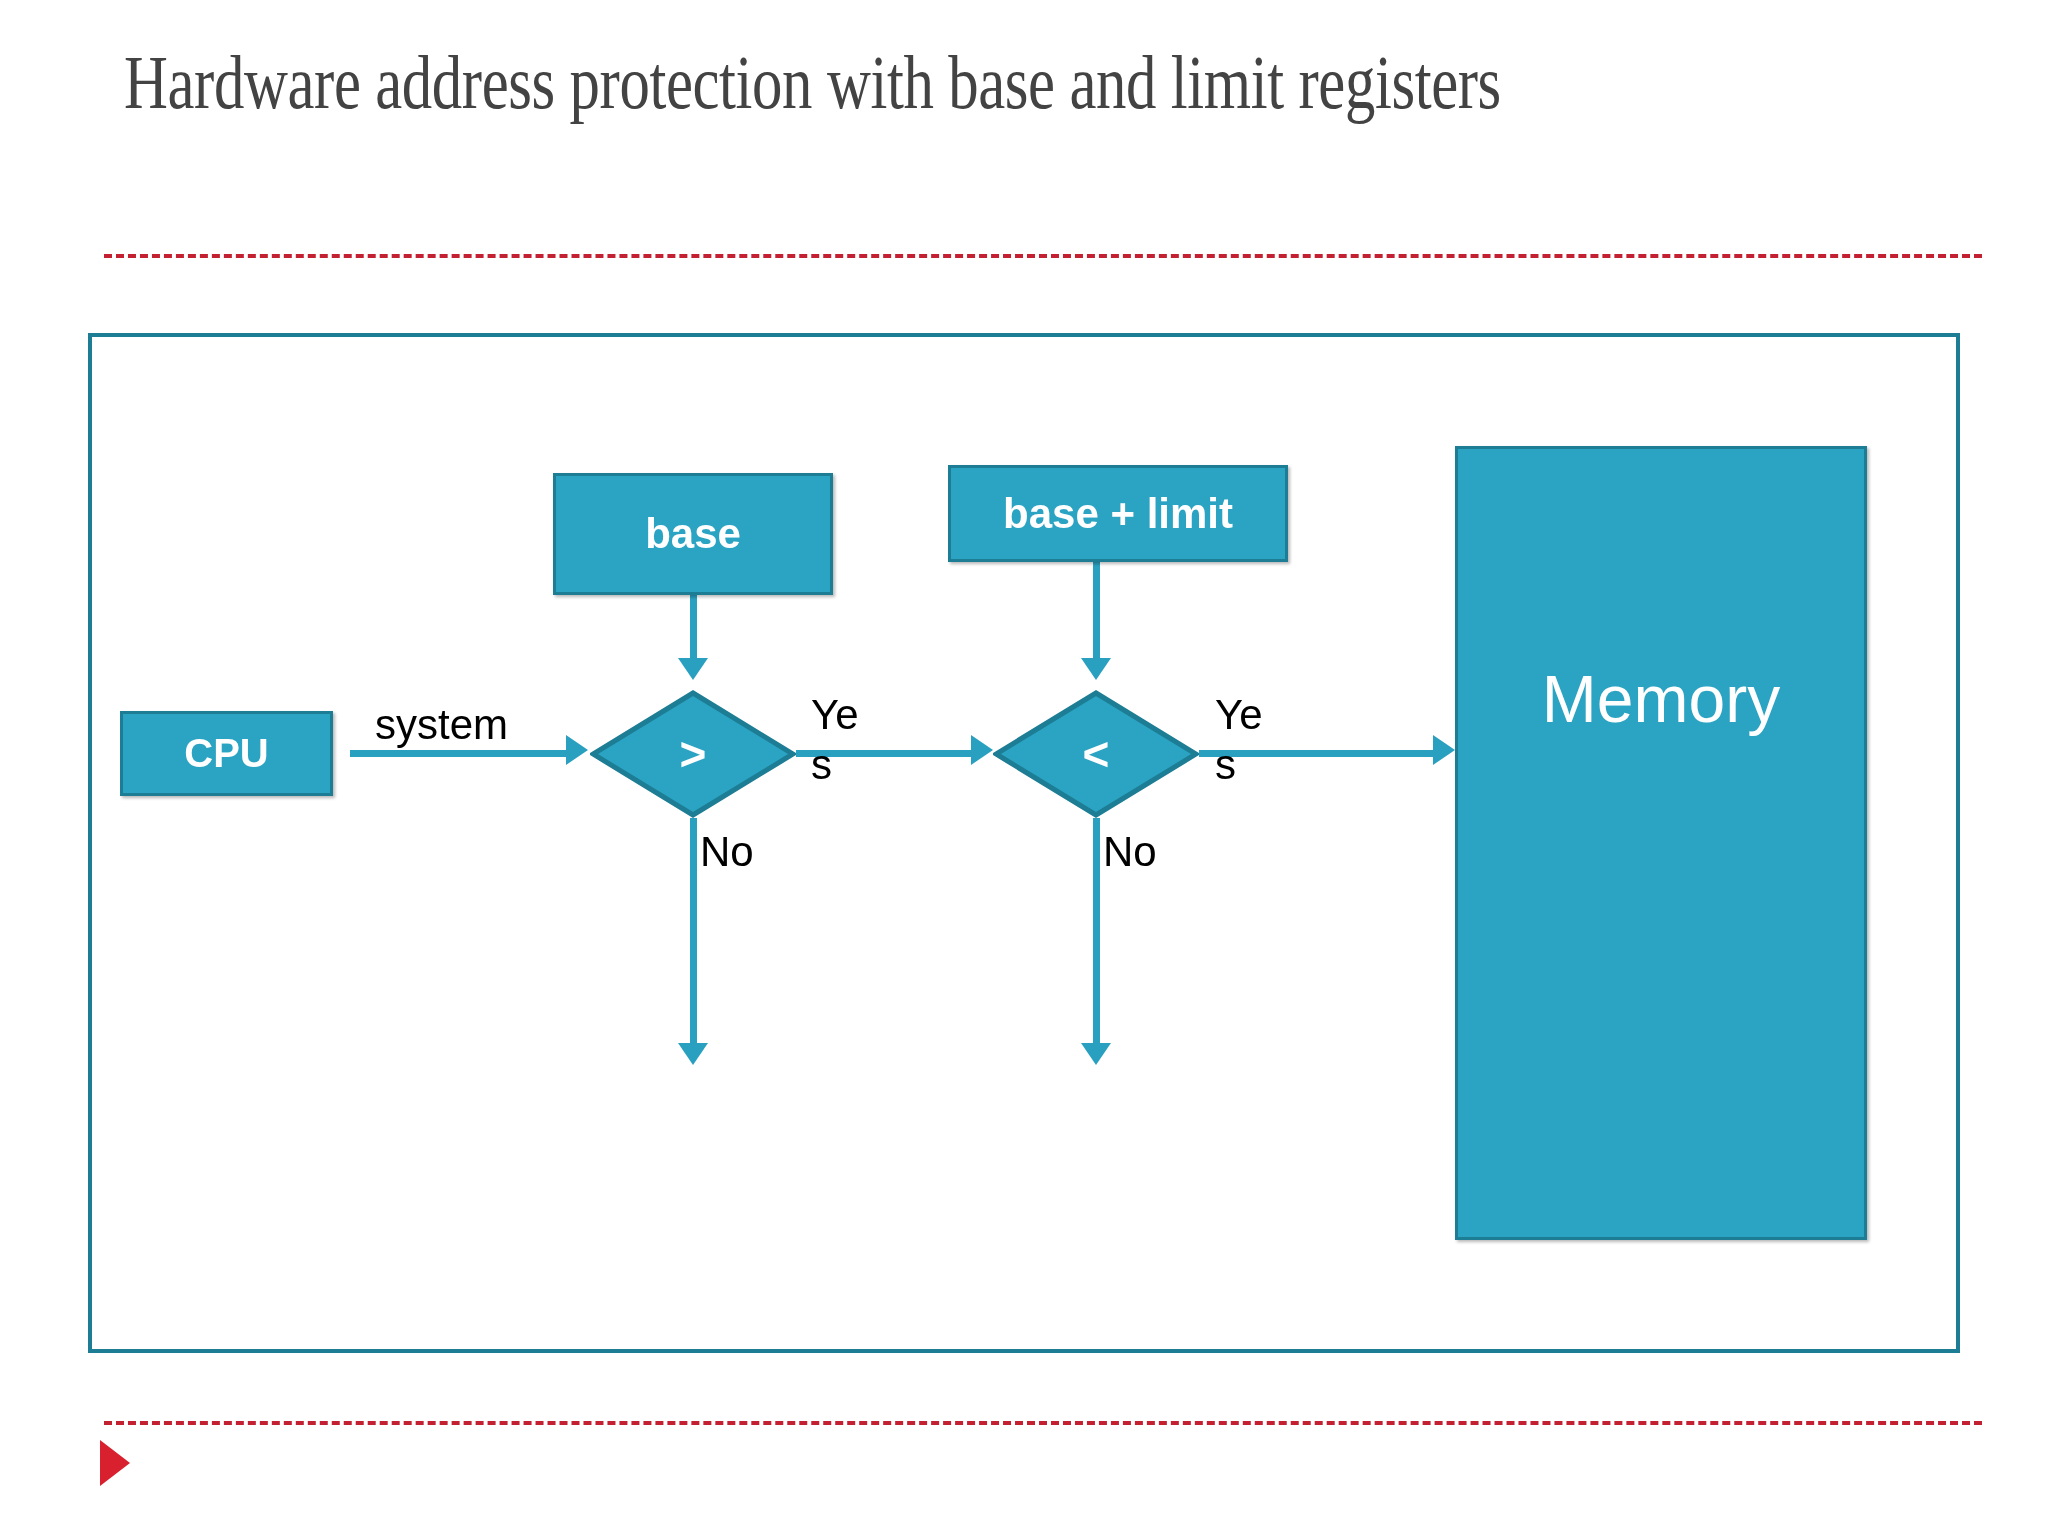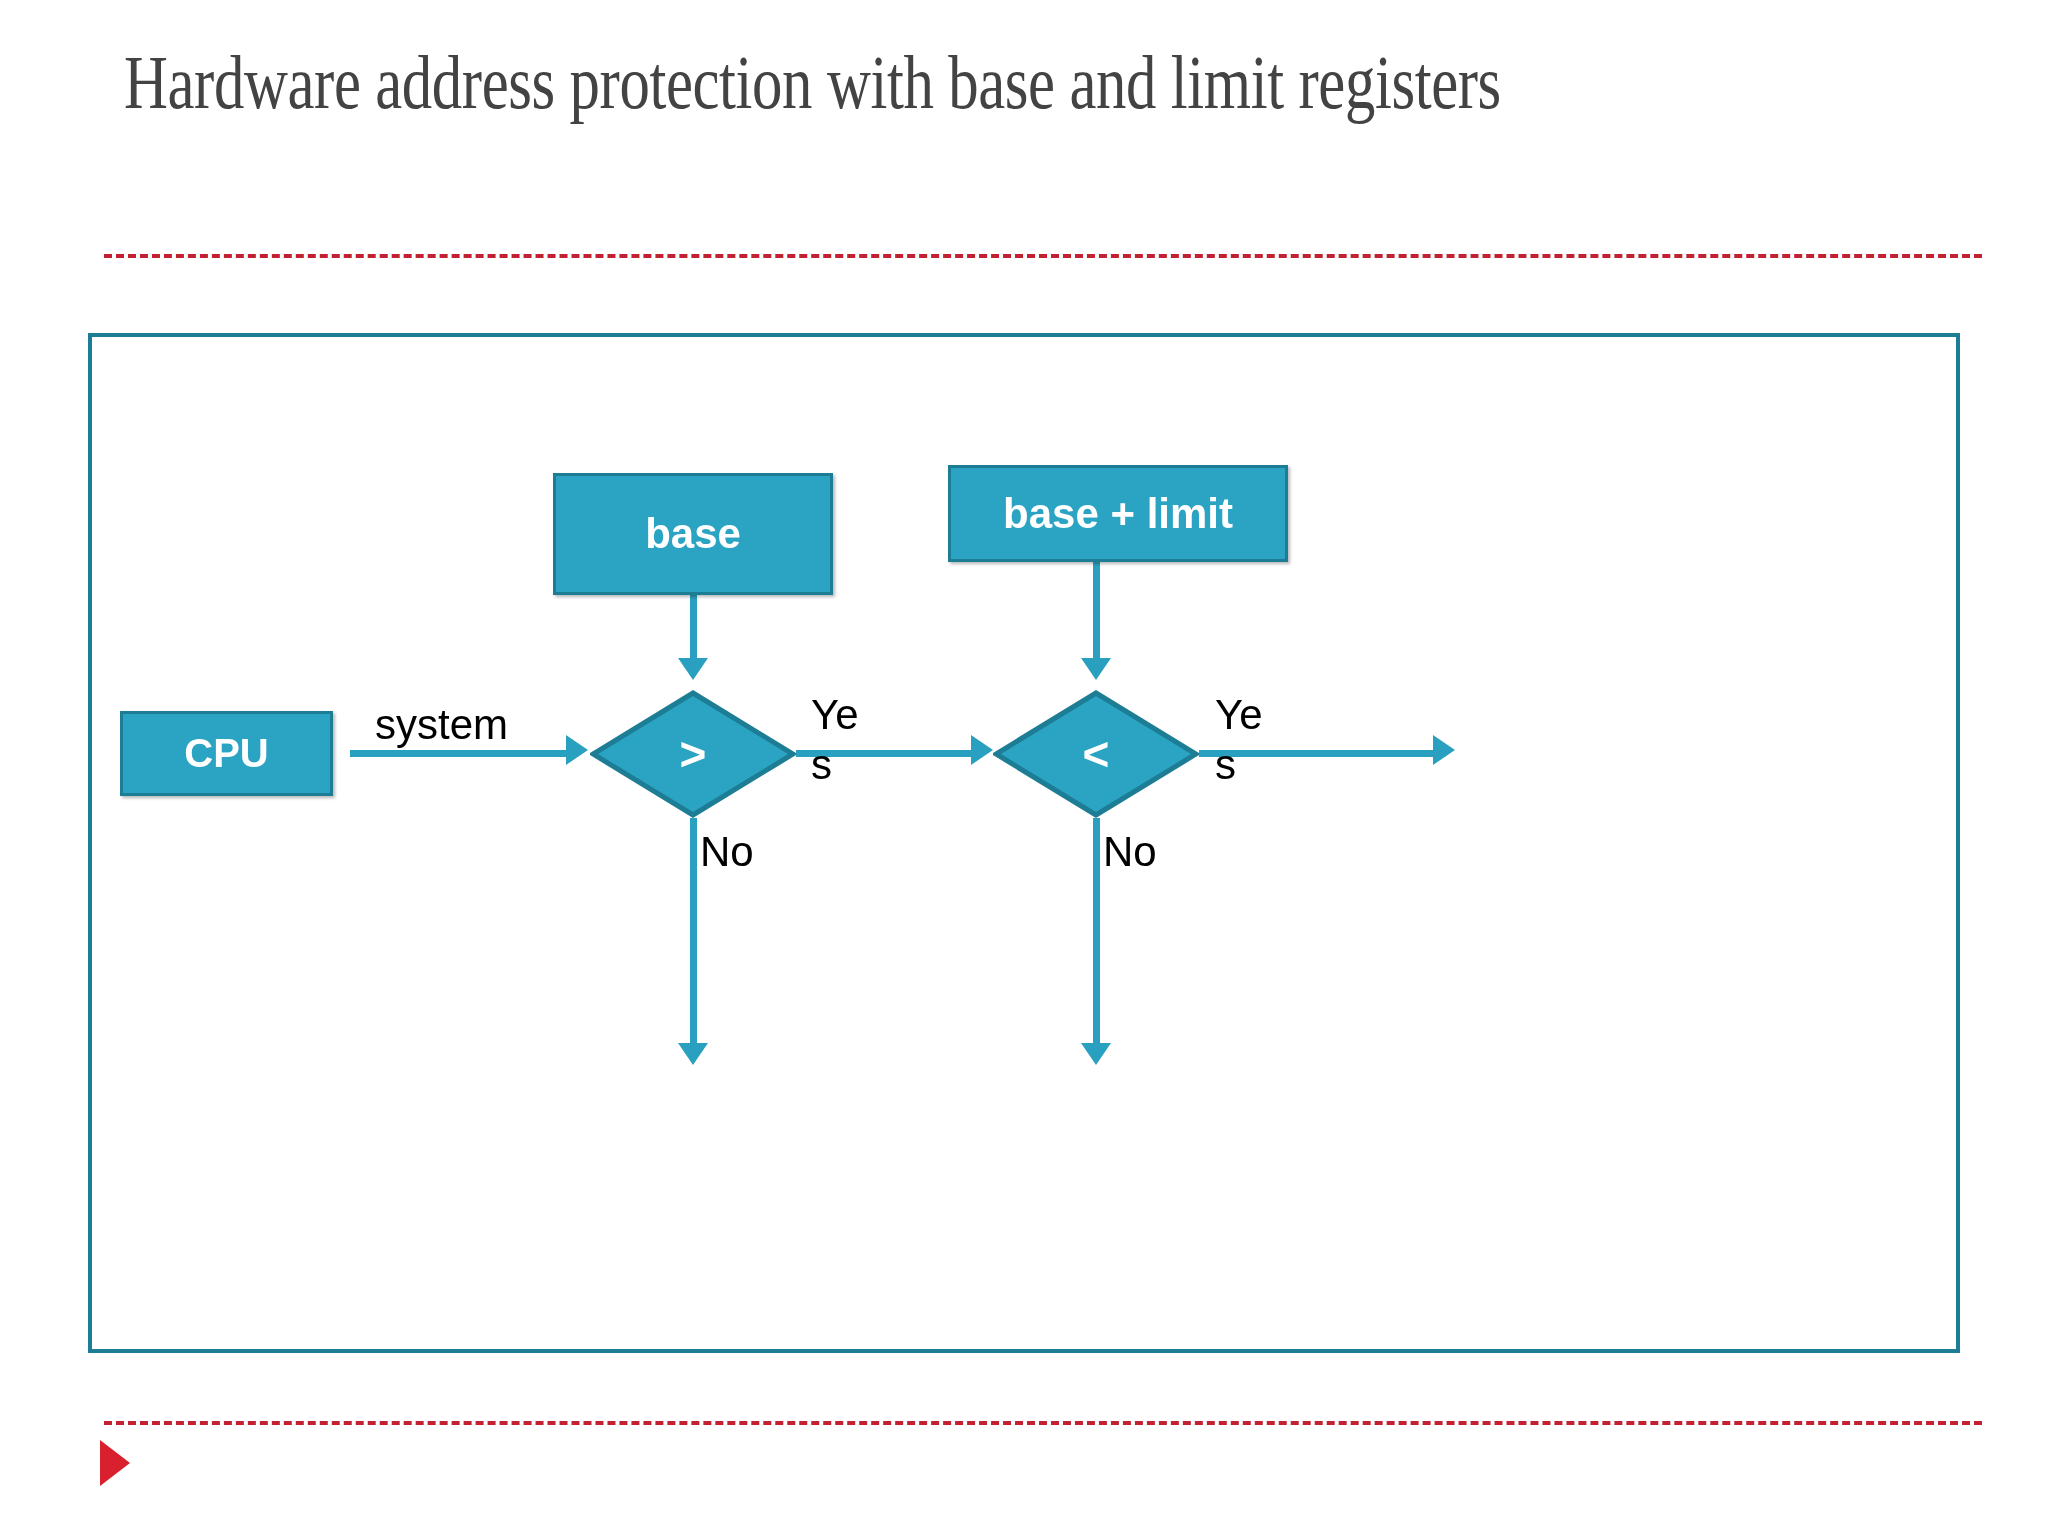--- a/index.html
+++ b/index.html
@@ -211,20 +211,21 @@
 
     <div class="conn conn-v" style="left:1093px; top:818px; height:230px;"></div>
     <div class="arrow-down" style="left:1081px; top:1043px;"></div>
 
     <div id="node-cpu" class="node-box">CPU</div>
 
     <div id="node-base" class="node-box">base</div>
 
     <div id="node-baselimit" class="node-box">base + limit</div>
 
+    <div id="node-memory" class="node-box">Memory</div>
 
     <div id="diamond-gt" class="diamond-wrap">
       <svg viewBox="0 0 206 128" preserveAspectRatio="none">
         <polygon points="103,3 203,64 103,125 3,64" fill="#2BA3C3" stroke="#1C7D94" stroke-width="5"></polygon>
       </svg>
       <span class="diamond-label">&gt;</span>
     </div>
 
     <div id="diamond-lt" class="diamond-wrap">
       <svg viewBox="0 0 206 128" preserveAspectRatio="none">

